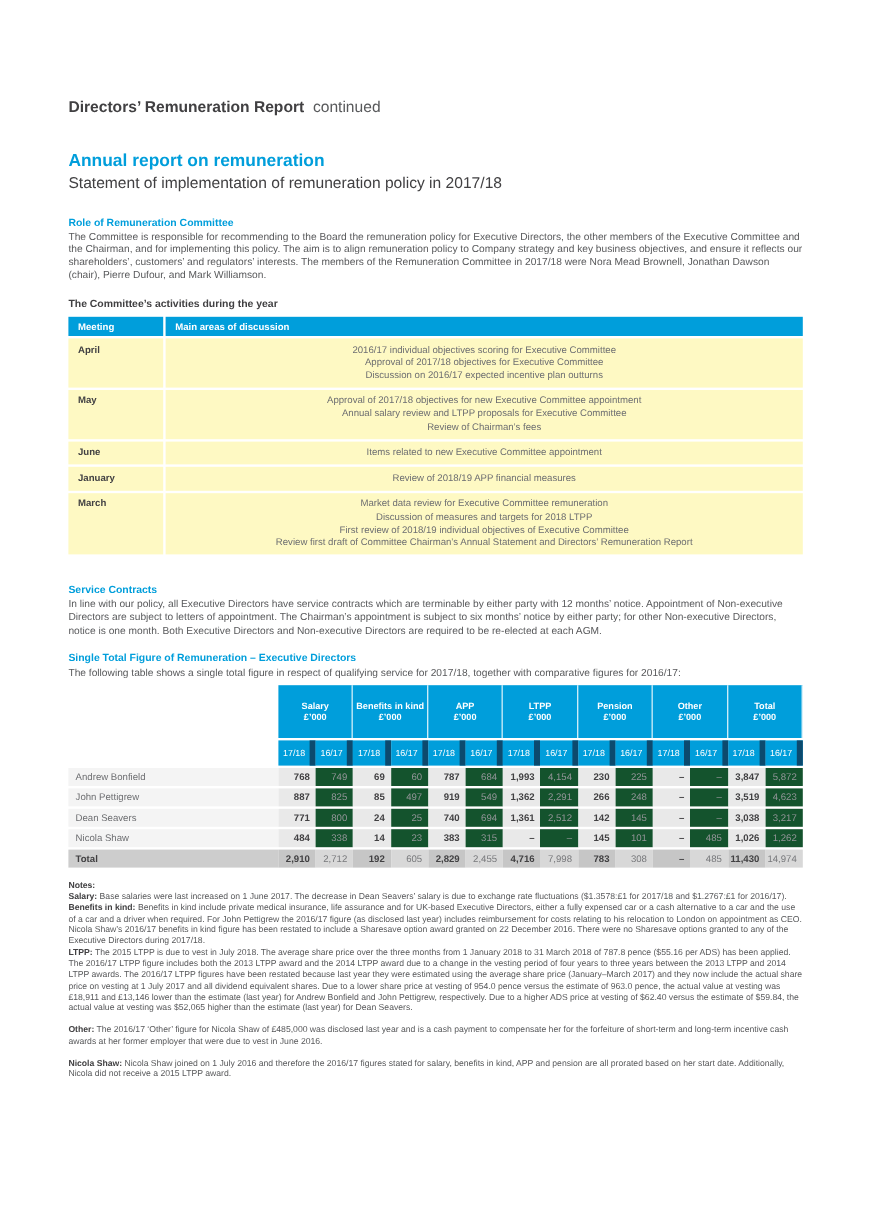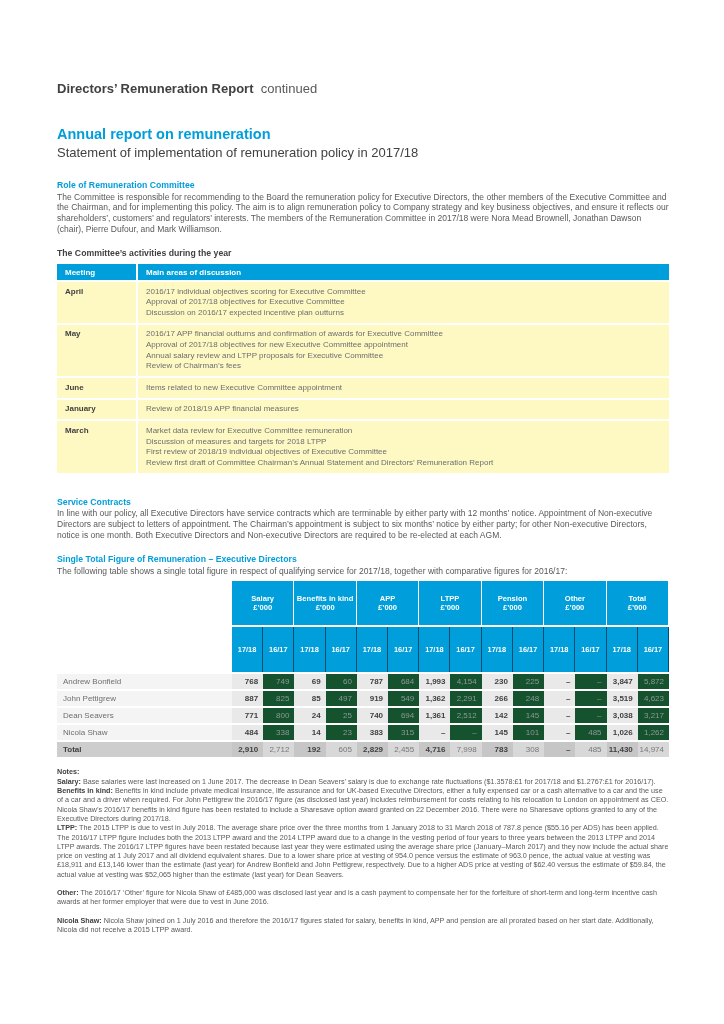--- a/index.html
+++ b/index.html
@@ -25,33 +25,33 @@
 
   .h2 { color: #009edb; font-size: 8.7px; font-weight: bold; margin-bottom: 1.5px; }
   .body-text { font-size: 8.5px; line-height: 10.9px; color: #58595b; margin-bottom: 13px; }
   .h3 { font-size: 8.7px; font-weight: bold; color: #414042; margin-bottom: 6px; }
 
   
   .act-table { display: grid; grid-template-columns: 79px 1fr; column-gap: 2px; row-gap: 2px; margin-bottom: 24px; }
   .act-head { background: #009edb; color: #ffffff; font-size: 8px; font-weight: bold; padding: 3.5px 8px 3.5px 8px; }
   .act-cell { background: #fef9c3; font-size: 8px; padding: 4.5px 8px; }
   .act-month { font-weight: bold; color: #414042; }
-  .act-items div { color: #6d6e71; line-height: 10.6px; }
+  .act-items div { color: #6d6e71; line-height: 10.6px; text-align: center; }
 
   
   .stf-table { display: grid; grid-template-columns: 175px repeat(14, 1fr); row-gap: 2px; margin-bottom: 10px; }
   .stf-corner { background: #ffffff; }
   .stf-group {
     grid-column: span 2; background: #009edb; color: #fff; text-align: center;
     font-size: 7.6px; font-weight: bold; padding: 13px 1px; line-height: 9px;
     border-right: 1px solid #ffffff;
   }
   .stf-year {
-    background: #009edb; color: #fff; text-align: center; font-size: 7.4px; font-weight: bold;
-    padding: 18px 0; border-right: 1px solid #0c4a6e;
+    background: #009edb; color: #fff; text-align: center; font-size: 7.4px; font-weight: normal;
+    padding: 6px 0; border-right: 5px solid #0c4a6e;
   }
   .stf-name { background: #f4f4f4; color: #6d6e71; font-size: 8px; padding: 3px 4px 3px 6px; display: flex; align-items: center; }
   .stf-v { font-size: 8px; text-align: right; padding: 3px 5px 3px 0; display: flex; align-items: center; justify-content: flex-end; }
   .y1 { background: #e9e9e9; font-weight: bold; color: #414042; }
   .y2 { background: #14532d; color: #939598; }
   .t-label { background: #cdcdcd; color: #414042; font-weight: bold; }
   .t1 { background: #c6c6c6; font-weight: bold; color: #414042; }
   .t2 { background: #d8d8d8; color: #77787b; }
 
   
@@ -93,21 +93,20 @@
 
       <div class="act-cell act-month">April</div>
       <div class="act-cell act-items">
         <div>2016/17 individual objectives scoring for Executive Committee</div>
         <div>Approval of 2017/18 objectives for Executive Committee</div>
         <div>Discussion on 2016/17 expected incentive plan outturns</div>
       </div>
 
       <div class="act-cell act-month">May</div>
       <div class="act-cell act-items">
-        <div>2016/17 APP financial outturns and confirmation of awards for Executive Committee</div>
         <div>Approval of 2017/18 objectives for new Executive Committee appointment</div>
         <div>Annual salary review and LTPP proposals for Executive Committee</div>
         <div>Review of Chairman’s fees</div>
       </div>
 
       <div class="act-cell act-month">June</div>
       <div class="act-cell act-items">
         <div>Items related to new Executive Committee appointment</div>
       </div>
 

